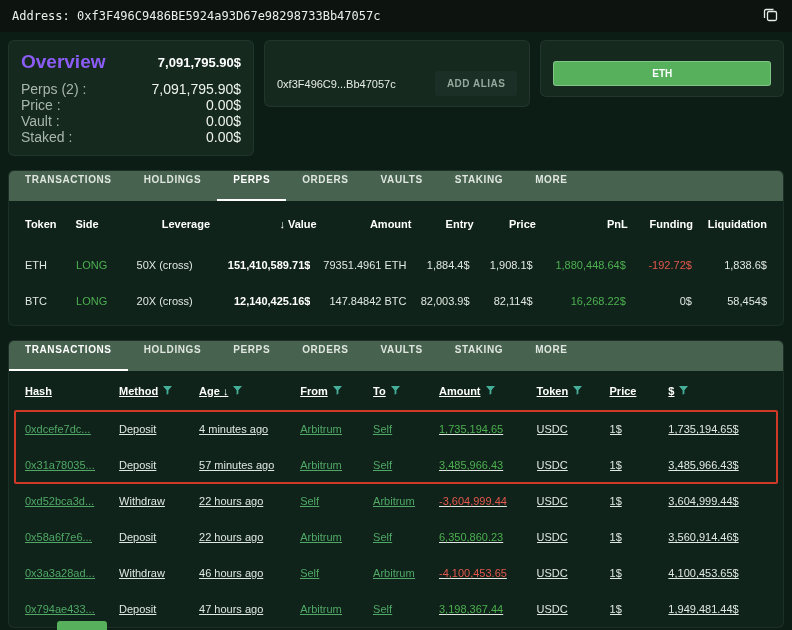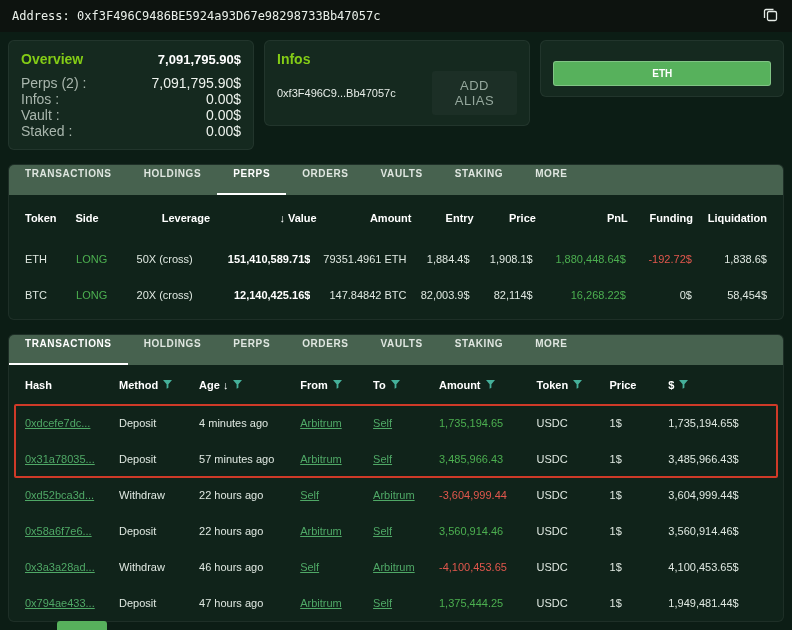--- a/index.html
+++ b/index.html
@@ -16,32 +16,32 @@
   
   .addr-bar{height:32px;background:#0d130f;display:flex;align-items:center;
     justify-content:space-between;padding:16px 12px;}
   .addr-text{font-family:"DejaVu Sans Mono", monospace;font-size:12px;color:#eaf0ea;}
   .copy-btn{background:none;border:none;cursor:pointer;padding:2px;display:flex;}
 
   
   .cards-row{display:flex;gap:10px;padding:8px;align-items:flex-start;}
   .card{background:#15291f;border:1px solid rgba(255,255,255,0.06);
     border-radius:6px;padding:10px 12px;}
-  .card h2{font-size:14px;font-weight:700;color:#84cc16;}
+  .card h2{font-size:19px;font-weight:700;color:#8b5cf6;}
   .card-head{display:flex;justify-content:space-between;align-items:center;margin-bottom:8px;}
   .total{font-size:13px;font-weight:700;color:#fff;}
   .overview{width:246px;flex:none;}
   .stat-row{display:flex;justify-content:space-between;font-size:14px;line-height:16px;}
   .stat-label{color:#a9b6ad;}
   .stat-value{color:#eef3ee;}
   .infos{flex:1.05;}
-  .infos-row{display:flex;justify-content:space-between;align-items:center;margin-top:4px;gap:36px;}
+  .infos-row{display:flex;justify-content:space-between;align-items:center;margin-top:20px;gap:36px;}
   .addr-short{font-size:11px;color:#e6ece7;}
   .add-alias{background:#1c2f26;color:#95a89d;border:none;border-radius:3px;
-    font-size:13px;font-weight:400;letter-spacing:0.5px;padding:7px 12px;cursor:pointer;}
+    font-size:10px;font-weight:700;letter-spacing:0.5px;padding:7px 12px;cursor:pointer;}
   .positions{flex:0.95;}
   .btn-eth{display:block;width:100%;margin-top:10px;height:25px;background:var(--btn-green);
     border:1px solid rgba(255,255,255,0.25);border-radius:3px;color:#fff;
     font-size:10px;font-weight:700;cursor:pointer;}
 
   
   .table-card{margin:6px 8px 0;background:#10231a;border:1px solid rgba(255,255,255,0.06);
     border-radius:6px;overflow:hidden;}
   .table-card + .table-card{margin-top:14px;}
   .tabs{display:flex;background:var(--tabbar);height:30px;}
@@ -53,21 +53,21 @@
   .thead{font-weight:700;color:#fff;font-size:11px;}
   .trow{font-size:11px;color:#dfe8e1;}
   .pgrid{display:grid;align-items:center;column-gap:6px;padding:0 16px;
     grid-template-columns:0.75fr 0.75fr 1.25fr 1.7fr 1.5fr 0.95fr 0.95fr 1.45fr 1fr 1.15fr;}
   .pgrid > *:nth-child(3){text-align:center;}
   .pgrid > *:nth-child(n+4){text-align:right;}
   .perps .thead{height:46px;display:grid;}
   .perps .trow{height:36px;display:grid;}
   .perps{padding-bottom:6px;}
   .tgrid{display:grid;align-items:center;column-gap:6px;padding:0 16px;
-    grid-template-columns:1.25fr 1.05fr 1.35fr 0.95fr 0.85fr 1.3fr 0.95fr 0.75fr 1.4fr;}
+    grid-template-columns:1.25fr 1.05fr 1.35fr 0.95fr 0.85fr 1.3fr 0.95fr 0.75fr 1.4fr;text-decoration:underline;}
   .tx .thead{height:40px;display:grid;}
   .tx .trow{height:36px;display:grid;}
 
   .hcell{display:inline-flex;align-items:center;gap:5px;white-space:nowrap;}
   .pgrid .hcell:nth-child(n+4){justify-self:end;}
   .pgrid .hcell:nth-child(3){justify-self:center;margin-left:36px;}
   .cell{white-space:nowrap;overflow:hidden;text-overflow:ellipsis;}
   .bold{font-weight:700;color:#fff;}
   .green{color:var(--green);}
   .red{color:var(--red);}
@@ -98,35 +98,34 @@
   <section class="card overview">
     <div class="card-head">
       <h2>Overview</h2>
       <span class="total">7,091,795.90$</span>
     </div>
     <div class="stat-row">
       <span class="stat-label">Perps (2) :</span>
       <span class="stat-value">7,091,795.90$</span>
     </div>
     <div class="stat-row">
-      <span class="stat-label">Infos :</span>
+      <span class="stat-label">Price :</span>
       <span class="stat-value">0.00$</span>
     </div>
     <div class="stat-row">
       <span class="stat-label">Vault :</span>
       <span class="stat-value">0.00$</span>
     </div>
     <div class="stat-row">
       <span class="stat-label">Staked :</span>
       <span class="stat-value">0.00$</span>
     </div>
   </section>
 
   <section class="card infos">
-    <h2>Infos</h2>
     <div class="infos-row">
       <span class="addr-short">0xf3F496C9...Bb47057c</span>
       <button class="add-alias">ADD ALIAS</button>
     </div>
   </section>
 
   <section class="card positions">
     <button class="btn-eth">ETH</button>
   </section>
 </main>
@@ -277,21 +276,21 @@
           <span class="cell">USDC</span>
           <span class="cell">1$</span>
           <span class="cell">3,604,999.44$</span>
         </div>
         <div class="trow tgrid">
           <span class="cell link">0x58a6f7e6...</span>
           <span class="cell">Deposit</span>
           <span class="cell">22 hours ago</span>
           <span class="cell link">Arbitrum</span>
           <span class="cell link">Self</span>
-          <span class="cell green">3,560,914.46</span>
+          <span class="cell green">6,350,860.23</span>
           <span class="cell">USDC</span>
           <span class="cell">1$</span>
           <span class="cell">3,560,914.46$</span>
         </div>
         <div class="trow tgrid">
           <span class="cell link">0x3a3a28ad...</span>
           <span class="cell">Withdraw</span>
           <span class="cell">46 hours ago</span>
           <span class="cell link">Self</span>
           <span class="cell link">Arbitrum</span>
@@ -299,21 +298,21 @@
           <span class="cell">USDC</span>
           <span class="cell">1$</span>
           <span class="cell">4,100,453.65$</span>
         </div>
         <div class="trow tgrid">
           <span class="cell link">0x794ae433...</span>
           <span class="cell">Deposit</span>
           <span class="cell">47 hours ago</span>
           <span class="cell link">Arbitrum</span>
           <span class="cell link">Self</span>
-          <span class="cell green">1,375,444.25</span>
+          <span class="cell green">3,198,367.44</span>
           <span class="cell">USDC</span>
           <span class="cell">1$</span>
           <span class="cell">1,949,481.44$</span>
         </div>
       </div>
     <div class="red-box"></div>
   </div>
 </section>
 
 <div class="partial-green"></div>

